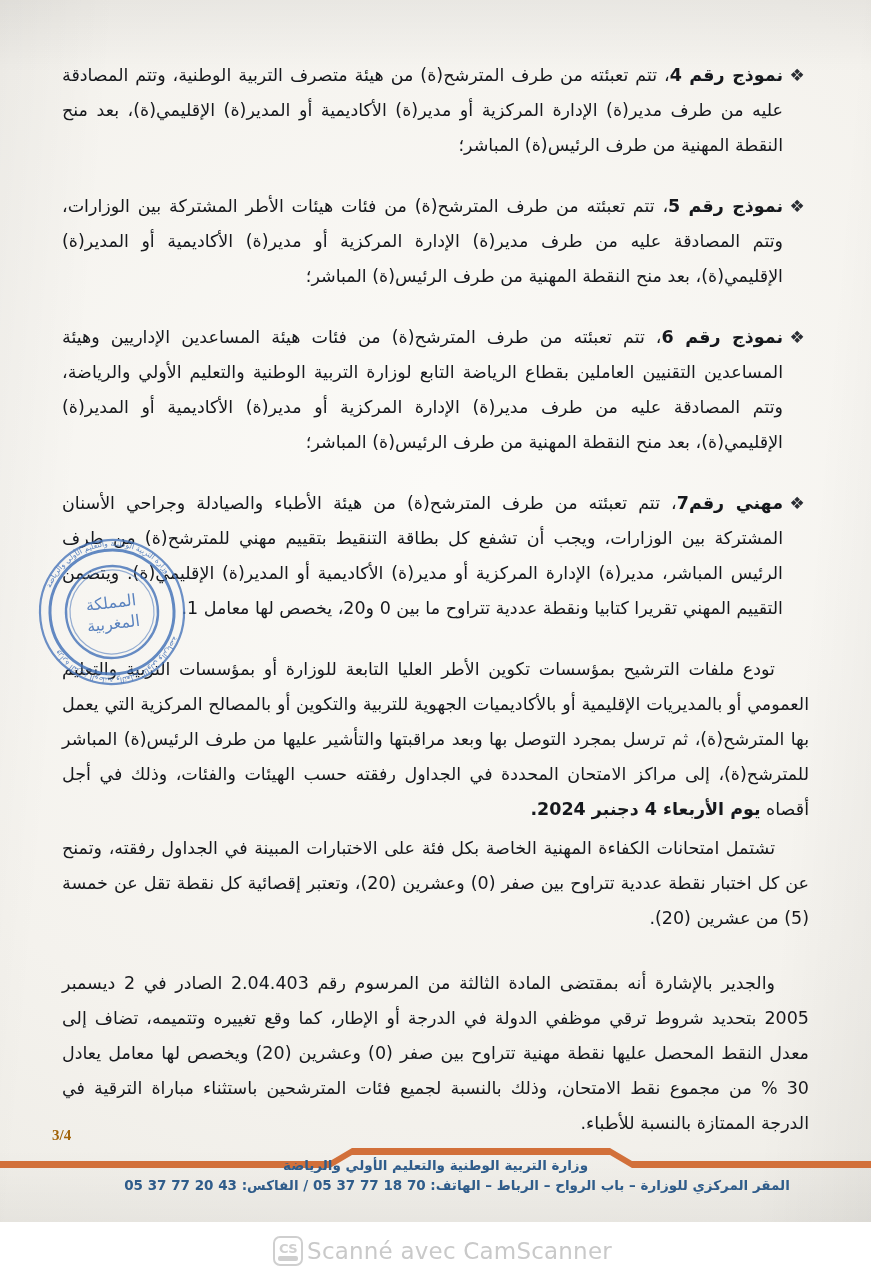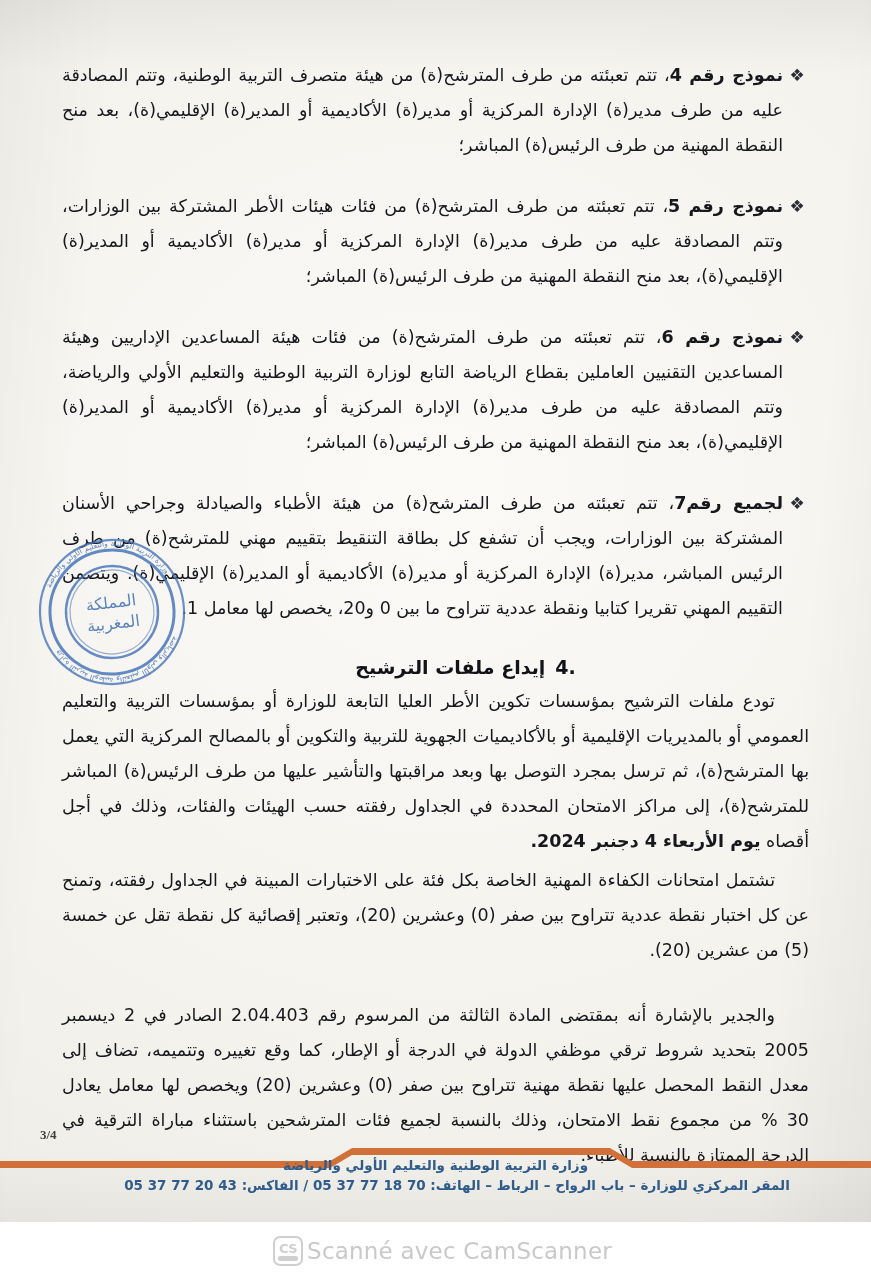--- a/index.html
+++ b/index.html
@@ -126,26 +126,26 @@
     width: 168px;
     height: 168px;
     pointer-events: none;
     opacity: 0.92;
     transform: rotate(-7deg);
   }
 
   
   .page-num {
     position: absolute;
-    left: 40px;
+    left: 52px;
     top: 1127px;
     font-family: "Liberation Serif", "DejaVu Serif", serif;
-    font-size: 13px;
-    font-weight: bold;
-    color: #404040;
+    font-size: 15px;
+    font-weight: bold;
+    color: #a16207;
     direction: ltr;
   }
 
   .footer-rule {
     position: absolute;
     left: 0;
     top: 1144px;
     width: 871px;
     height: 26px;
   }
@@ -246,26 +246,23 @@
       <div class="para"><b>نموذج رقم 5</b><span>، تتم تعبئته من طرف المترشح(ة) من فئات هيئات الأطر المشتركة بين الوزارات، وتتم المصادقة عليه من طرف مدير(ة) الإدارة المركزية أو مدير(ة) الأكاديمية أو المدير(ة) الإقليمي(ة)، بعد منح النقطة المهنية من طرف الرئيس(ة) المباشر؛</span></div>
     </div>
 
     <div class="bullet-block">
       <div class="bullet-mark">❖</div>
       <div class="para"><b>نموذج رقم 6</b><span>، تتم تعبئته من طرف المترشح(ة) من فئات هيئة المساعدين الإداريين وهيئة المساعدين التقنيين العاملين بقطاع الرياضة التابع لوزارة التربية الوطنية والتعليم الأولي والرياضة، وتتم المصادقة عليه من طرف مدير(ة) الإدارة المركزية أو مدير(ة) الأكاديمية أو المدير(ة) الإقليمي(ة)، بعد منح النقطة المهنية من طرف الرئيس(ة) المباشر؛</span></div>
     </div>
 
     <div class="bullet-block">
       <div class="bullet-mark">❖</div>
-      <div class="para"><b>لجميع رقم7</b><span>، تتم تعبئته من طرف المترشح(ة) من هيئة الأطباء والصيادلة وجراحي الأسنان المشتركة بين الوزارات، ويجب أن تشفع كل بطاقة التنقيط بتقييم مهني للمترشح(ة) من طرف الرئيس المباشر، مدير(ة) الإدارة المركزية أو مدير(ة) الأكاديمية أو المدير(ة) الإقليمي(ة). ويتضمن التقييم المهني تقريرا كتابيا ونقطة عددية تتراوح ما بين 0 و20، يخصص لها معامل 1.</span></div>
-    </div>
-
-    <div class="section-heading">
-      <span class="num">.4</span><span>إيداع ملفات الترشيح</span>
-    </div>
+      <div class="para"><b>مهني رقم7</b><span>، تتم تعبئته من طرف المترشح(ة) من هيئة الأطباء والصيادلة وجراحي الأسنان المشتركة بين الوزارات، ويجب أن تشفع كل بطاقة التنقيط بتقييم مهني للمترشح(ة) من طرف الرئيس المباشر، مدير(ة) الإدارة المركزية أو مدير(ة) الأكاديمية أو المدير(ة) الإقليمي(ة). ويتضمن التقييم المهني تقريرا كتابيا ونقطة عددية تتراوح ما بين 0 و20، يخصص لها معامل 1.</span></div>
+    </div>
+
     <p class="section-para"><span>تودع ملفات الترشيح بمؤسسات تكوين الأطر العليا التابعة للوزارة أو بمؤسسات التربية والتعليم العمومي أو بالمديريات الإقليمية أو بالأكاديميات الجهوية للتربية والتكوين أو بالمصالح المركزية التي يعمل بها المترشح(ة)، ثم ترسل بمجرد التوصل بها وبعد مراقبتها والتأشير عليها من طرف الرئيس(ة) المباشر للمترشح(ة)، إلى مراكز الامتحان المحددة في الجداول رفقته حسب الهيئات والفئات، وذلك في أجل أقصاه </span><b>يوم الأربعاء 4 دجنبر 2024.</b></p>
 
     <p class="section-para"><span>تشتمل امتحانات الكفاءة المهنية الخاصة بكل فئة على الاختبارات المبينة في الجداول رفقته، وتمنح عن كل اختبار نقطة عددية تتراوح بين صفر (0) وعشرين (20)، وتعتبر إقصائية كل نقطة تقل عن خمسة (5) من عشرين (20).</span></p>
 
     <p class="plain-para">والجدير بالإشارة أنه بمقتضى المادة الثالثة من المرسوم رقم 2.04.403 الصادر في 2 ديسمبر 2005 بتحديد شروط ترقي موظفي الدولة في الدرجة أو الإطار، كما وقع تغييره وتتميمه، تضاف إلى معدل النقط المحصل عليها نقطة مهنية تتراوح بين صفر (0) وعشرين (20) ويخصص لها معامل يعادل 30 % من مجموع نقط الامتحان، وذلك بالنسبة لجميع فئات المترشحين باستثناء مباراة الترقية في الدرجة الممتازة بالنسبة للأطباء.</p>
 
   </div>
 
   <div class="stamp">
     <svg viewBox="0 0 168 168" width="168" height="168" aria-hidden="true">

